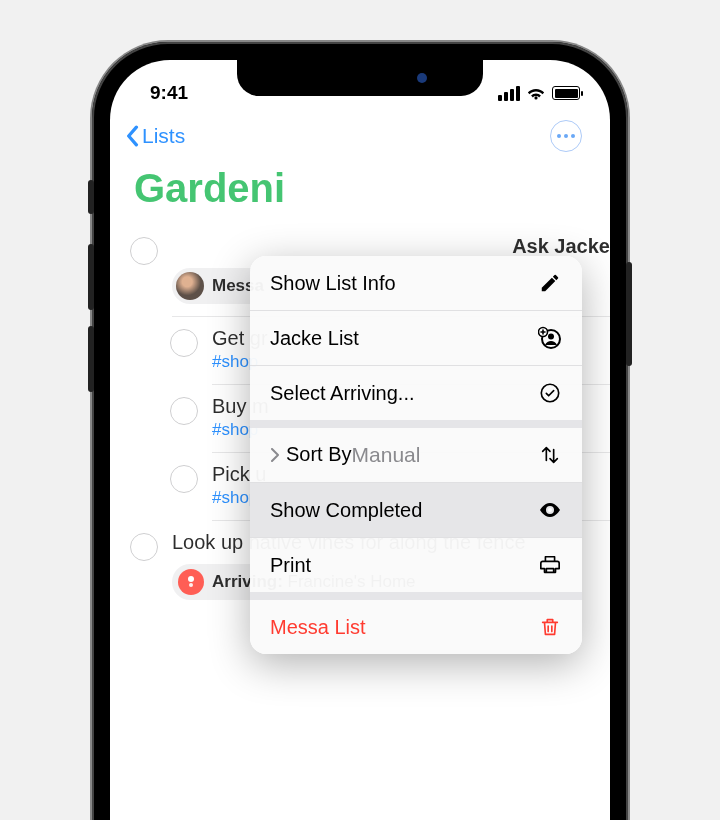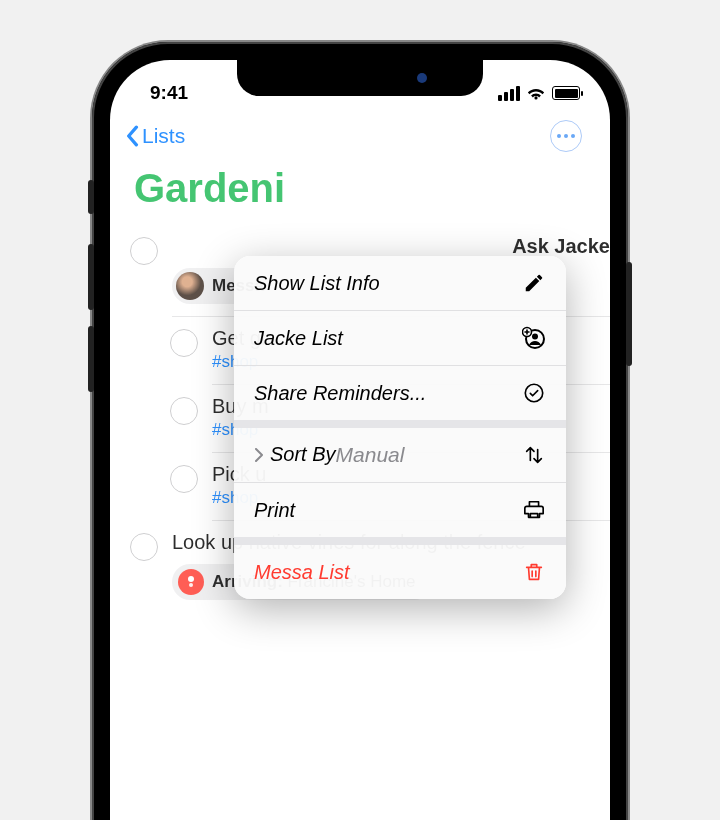--- a/index.html
+++ b/index.html
@@ -135,25 +135,25 @@
       display:flex; align-items:center; justify-content:center; flex-shrink:0;
     }
     .loc-pin-inner {
       width:6px; height:6px; border-radius:50%; background:#fff;
       box-shadow: 0 6px 0 -1px rgba(255,255,255,0.9);
       transform: translateY(-3px);
     }
 
     
     .popover {
-      position:absolute; top:196px; right:44px; width:332px;
+      position:absolute; top:196px; right:28px; width:332px;
       background:rgba(250,250,250,0.96);
       border-radius:16px;
       box-shadow: 0 10px 40px rgba(0,0,0,0.3);
-      overflow:hidden; z-index:40;font-style:italic;
+      overflow:hidden; z-index:40;
     }
     .dim {
       position:absolute; inset:0;
       background:rgba(255,255,255,0);
       z-index:30;
     }
     .menu-item {
       display:flex; align-items:center; justify-content:space-between;
       padding:15px 20px; font-size:20px; color:#000;
       border-bottom:1px solid #e0e0e2;
@@ -293,21 +293,21 @@
           <svg viewBox="0 0 24 24" width="24" height="24">
             <circle cx="13" cy="13" r="9" fill="none" stroke="#000" stroke-width="2"></circle>
             <circle cx="13" cy="10.5" r="3" fill="#000"></circle>
             <path d="M7 19c1.2-2.4 3.5-4 6-4s4.8 1.6 6 4" fill="#000"></path>
             <circle cx="5" cy="6" r="4.5" fill="#fff" stroke="#000" stroke-width="1.6"></circle>
             <path d="M5 4v4M3 6h4" stroke="#000" stroke-width="1.6" stroke-linecap="round"></path>
           </svg>
         </span>
       </div>
       <div class="menu-item thick-sep">
-        <span>Share Reminders...</span>
+        <span>Select Arriving...</span>
         <span class="mi-icon">
           <svg viewBox="0 0 24 24" width="22" height="22">
               <circle cx="12" cy="12" r="9.5" fill="none" stroke="#000" stroke-width="1.8"></circle>
               <path d="M8 12.5l2.5 2.5L16 9.5" fill="none" stroke="#000" stroke-width="1.8" stroke-linecap="round" stroke-linejoin="round"></path>
             </svg>
         </span>
       </div>
       <div class="menu-item">
         <div class="menu-label-wrap">
           <svg class="chev-r" viewBox="0 0 10 14">
@@ -317,20 +317,29 @@
             <span class="menu-sub-label">Sort By</span>
             <span class="menu-sub-value">Manual</span>
           </div>
         </div>
         <span class="mi-icon">
           <svg viewBox="0 0 24 24" width="22" height="22">
               <path d="M8 4v14m0-14L4 8m4-4l4 4M16 20V6m0 14l4-4m-4 4l-4-4" stroke="#000" stroke-width="1.8" fill="none" stroke-linecap="round" stroke-linejoin="round"></path>
             </svg>
         </span>
       </div>
+      <div class="menu-item highlight">
+        <span>Show Completed</span>
+        <span class="mi-icon">
+          <svg viewBox="0 0 24 24" width="24" height="24">
+              <path d="M12 5C6 5 2 12 2 12s4 7 10 7 10-7 10-7-4-7-10-7zm0 11a4 4 0 110-8 4 4 0 010 8z" fill="#000"></path>
+              <circle cx="12" cy="12" r="2" fill="#fff"></circle>
+            </svg>
+        </span>
+      </div>
       <div class="menu-item thick-sep">
         <span>Print</span>
         <span class="mi-icon">
           <svg viewBox="0 0 24 24" width="22" height="22">
               <path d="M7 3h10v5H7V3zm-3 5h16a2 2 0 012 2v6h-4v4H6v-4H2v-6a2 2 0 012-2zm4 8h8v4H8v-4z" fill="none" stroke="#000" stroke-width="1.8" stroke-linejoin="round"></path>
             </svg>
         </span>
       </div>
       <div class="menu-item danger">
         <span>Messa List</span>

